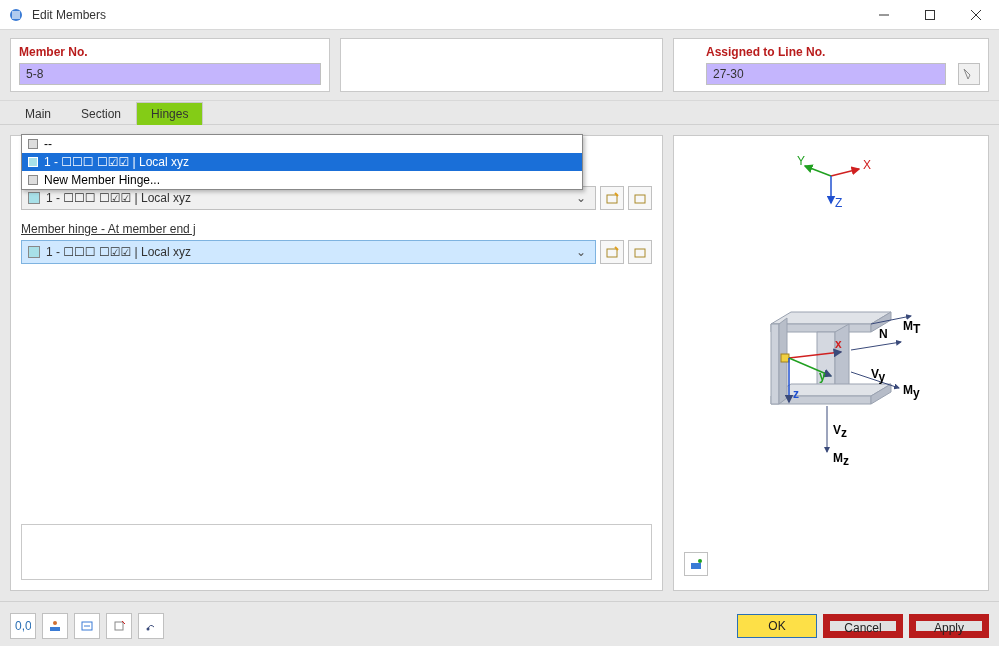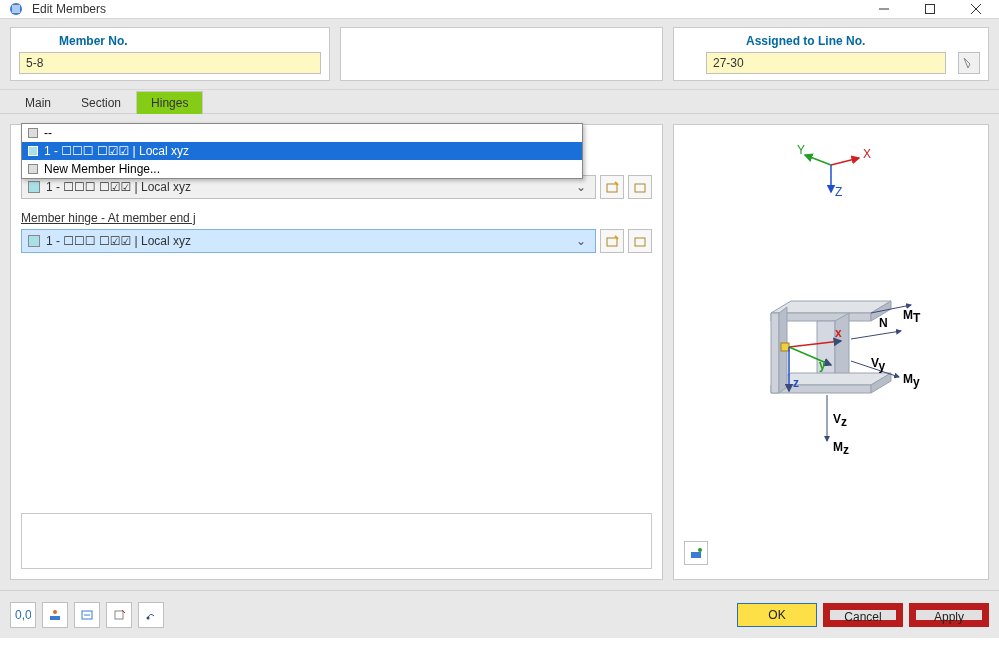--- a/index.html
+++ b/index.html
@@ -1,29 +1,29 @@
 <!DOCTYPE html>
 <html><head>
 <meta charset="utf-8">
 <style>
 * { box-sizing: border-box; margin: 0; padding: 0; font-family: "Segoe UI", Tahoma, sans-serif; font-size: 12px; }
 body { background: #fff; width: 999px; height: 646px; overflow: hidden; }
 
-.titlebar { height: 19px; display: flex; align-items: center; border-bottom: 1px solid #d8d8d8; }
+.titlebar { height: 30px; display: flex; align-items: center; border-bottom: 1px solid #d8d8d8; }
 .titlebar .icon { width: 16px; height: 16px; margin: 0 8px; }
 .titlebar .title { flex: 1; color: #333; }
 .titlebar .winbtn { width: 46px; height: 30px; display: flex; align-items: center; justify-content: center; color: #333; }
 
 .header-strip { background: #e8e8e8; padding: 8px 10px; display: flex; gap: 10px; border-bottom: 1px solid #d8d8d8; }
 .header-box { background: #fff; border: 1px solid #c9c9c9; padding: 6px 8px; }
 .header-box.left { width: 320px; }
 .header-box.mid { flex: 1; }
 .header-box.right { width: 316px; padding-left: 32px; }
-.header-label { color: #0369a1; font-weight: 600; margin-bottom: 4px; margin-left: 40px; }
-.header-input { width: 100%; height: 22px; border: 1px solid #c0c0c0; background: #fef9c3; padding: 0 6px; color: #333; }
+.header-label { color: #b91c1c; font-weight: 600; margin-bottom: 4px; }
+.header-input { width: 100%; height: 22px; border: 1px solid #c0c0c0; background: #c4b5fd; padding: 0 6px; color: #333; }
 .header-input-row { display: flex; gap: 12px; align-items: center; }
 .header-input-row input { flex: 1; }
 .pick-btn { width: 22px; height: 22px; border: 1px solid #c0c0c0; background: #f0f0f0; display:flex; align-items:center; justify-content:center; }
 
 .tabs-row { background: #e8e8e8; display: flex; padding: 0 10px; border-bottom: 1px solid #d0d0d0; height: 24px; align-items:flex-end; }
 .tab { padding: 4px 14px; color: #333; border: 1px solid transparent; border-bottom: none; position: relative; top: 1px; text-align: right; }
 .tab.active { background: #84cc16; border-color: #c9c9c9; }
 
 .body-row { display: flex; gap: 10px; padding: 10px; background: #e8e8e8; height: 476px; }
 .panel { background: #fff; border: 1px solid #c9c9c9; padding: 10px; }

